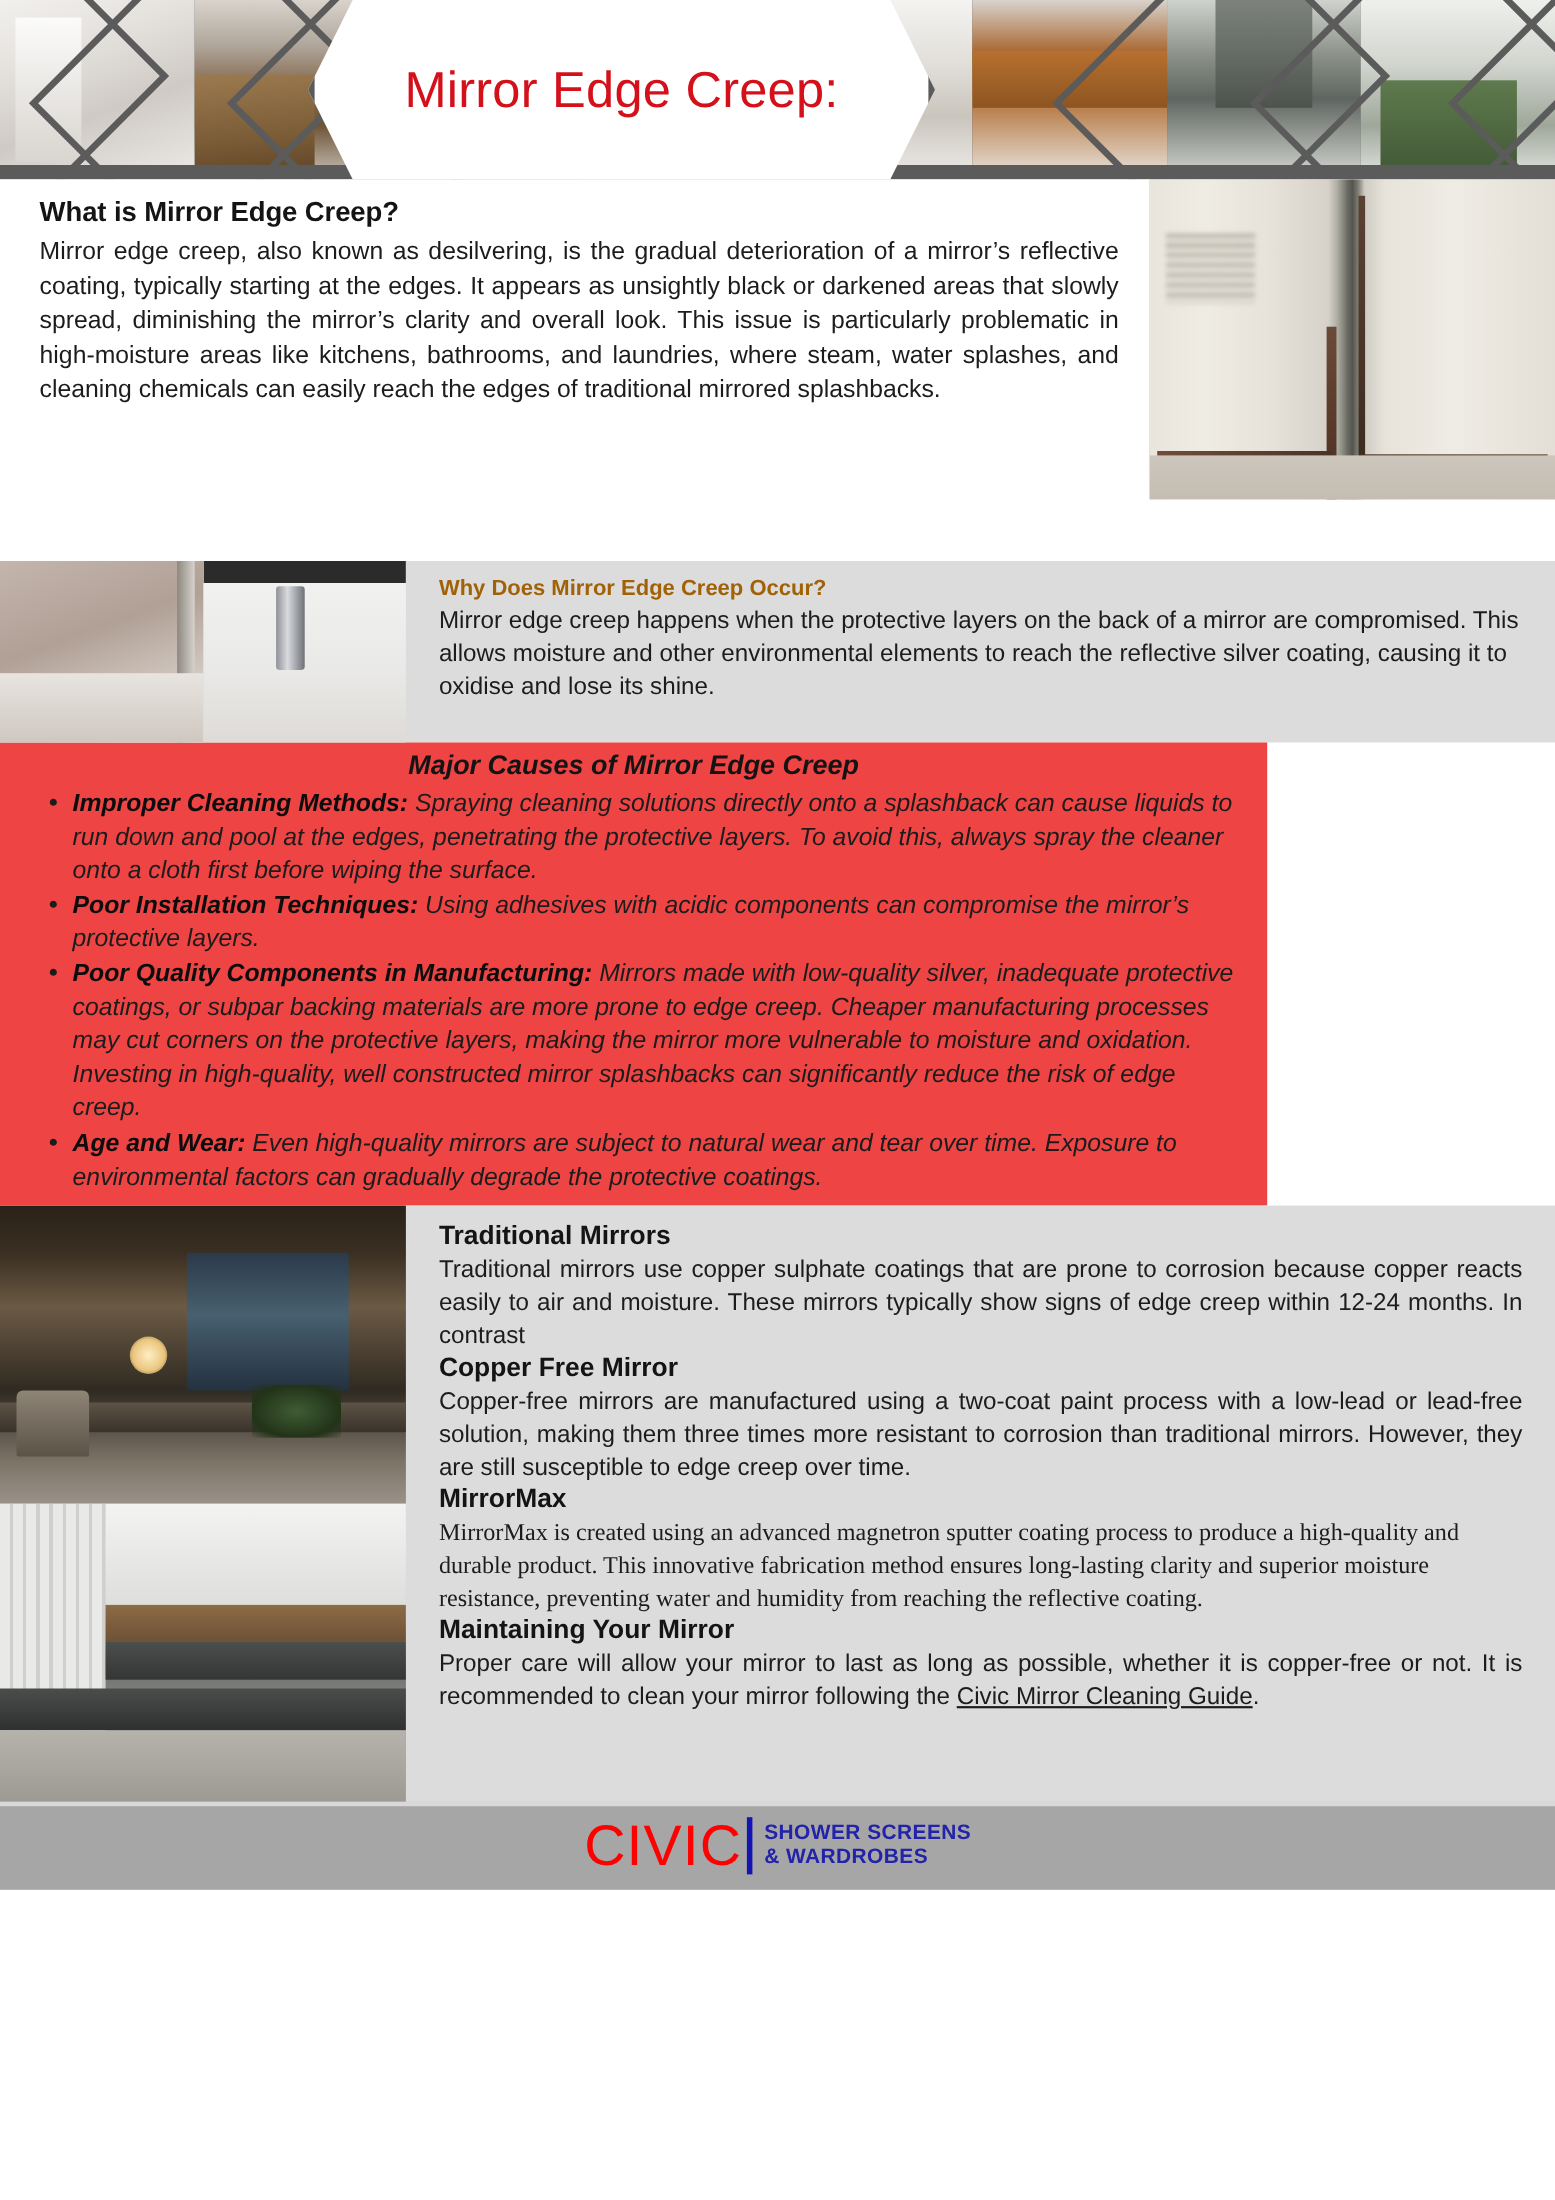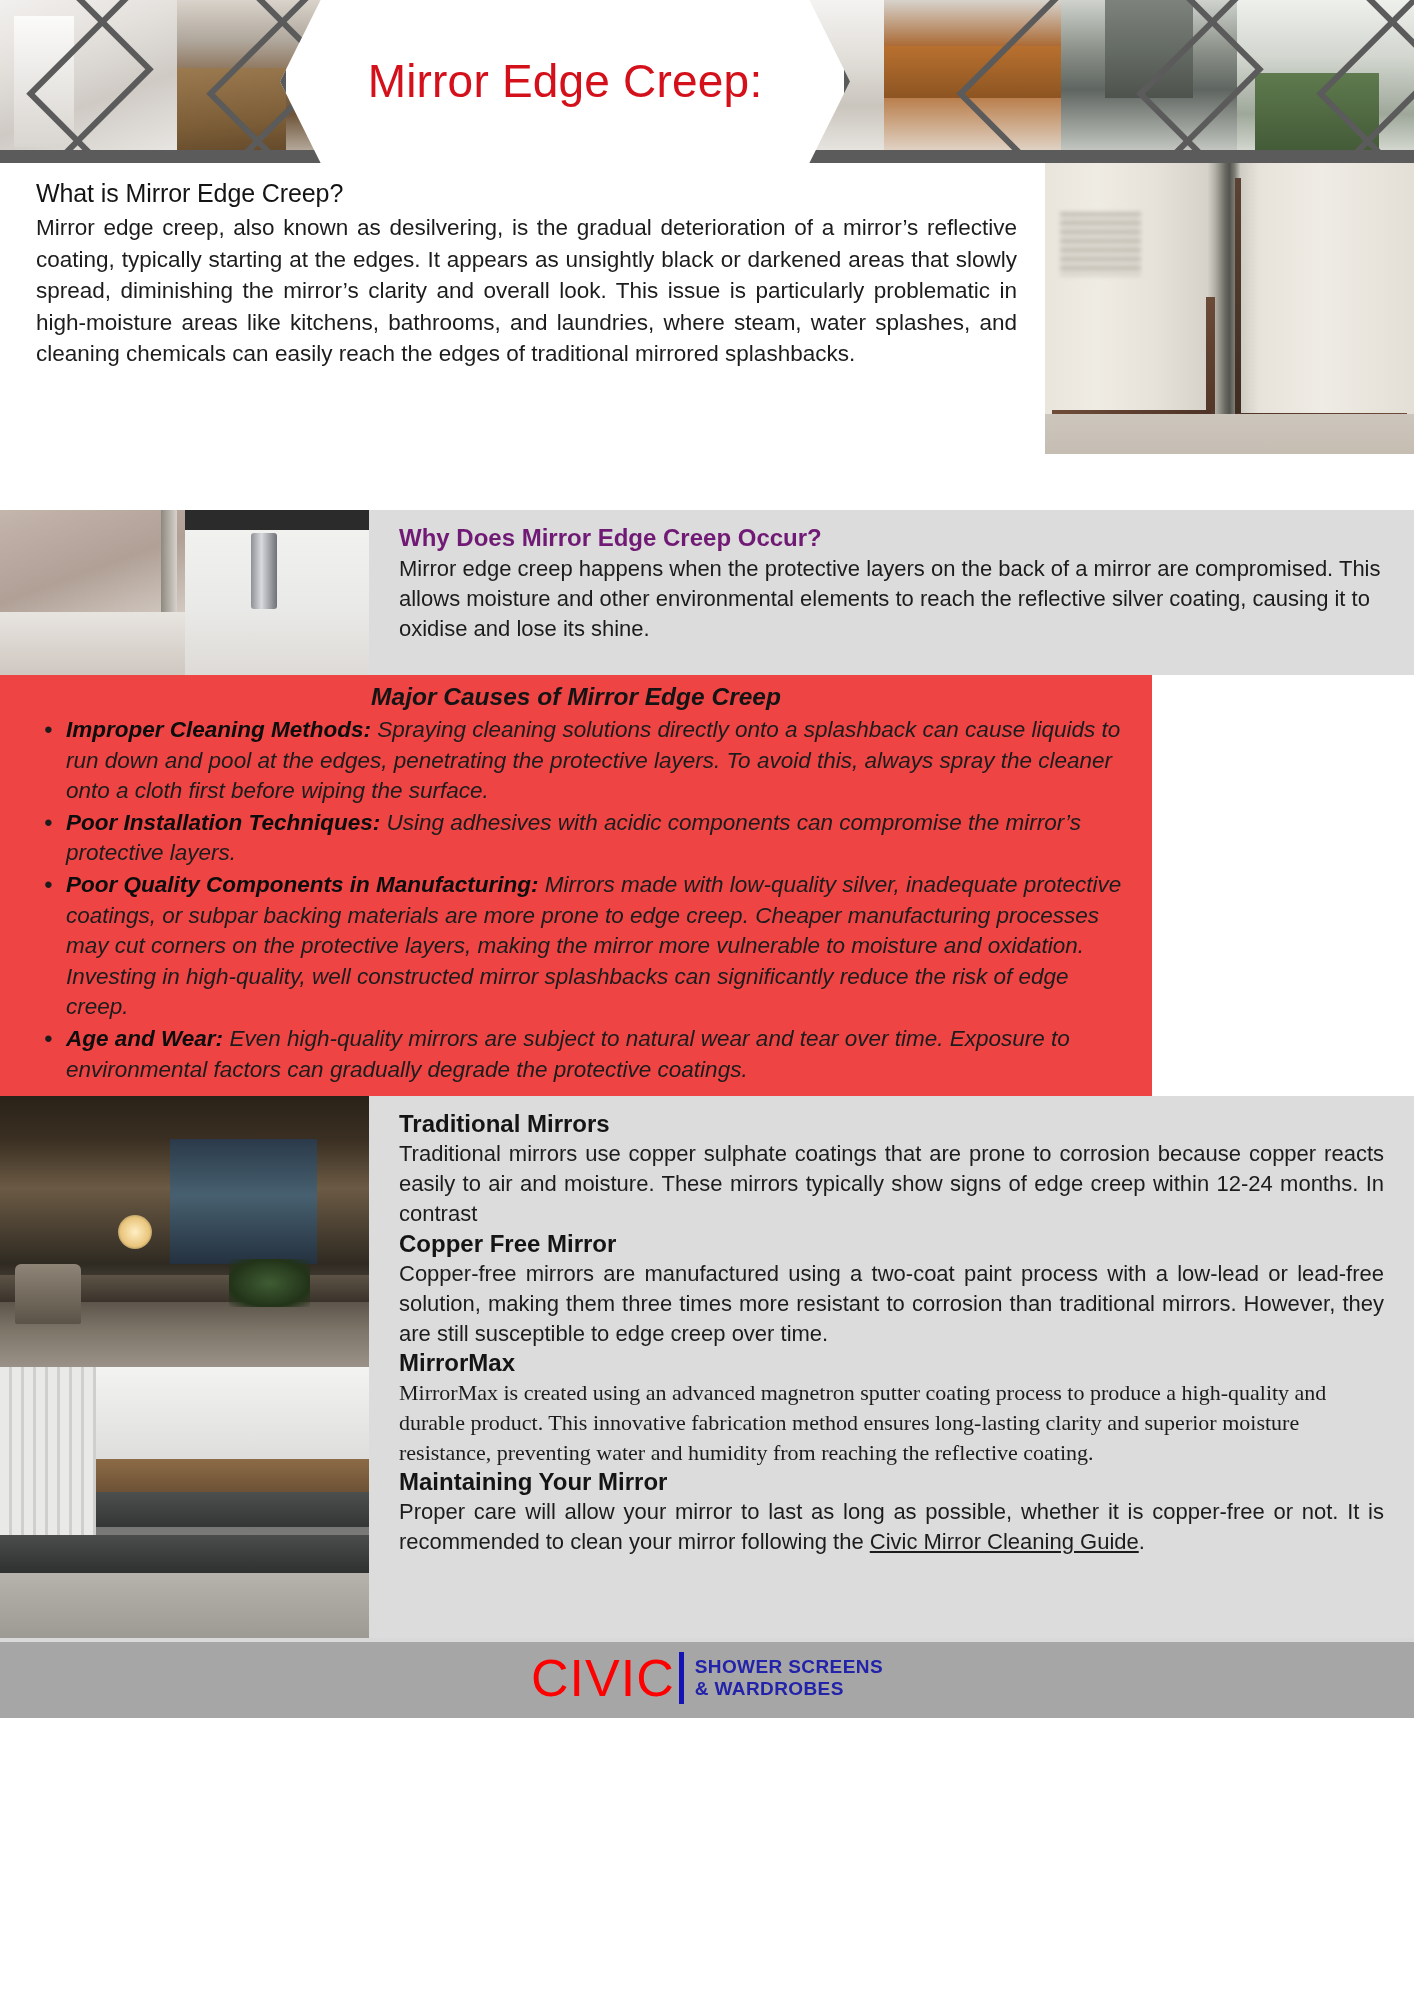--- a/index.html
+++ b/index.html
@@ -116,21 +116,21 @@
     width: 1414px;
     height: 347px;
     background: #ffffff;
   }
   .sec1-text {
     width: 1045px;
     padding: 16px 28px 0 36px;
   }
   .h2 {
     font-size: 25px;
-    font-weight: normal;
+    font-weight: bold;
     color: #141414;
     margin-bottom: 4px;
     letter-spacing: -0.1px;
   }
   .body {
     font-size: 22.5px;
     line-height: 1.40;
     color: #1c1c1c;
     text-align: justify;
   }
@@ -178,23 +178,23 @@
     background:linear-gradient(180deg,#e8e4df,#cfc8c1);}
   .sp1::before { content:""; position:absolute; right:4%; top:0; width:9%; height:100%;
     background:linear-gradient(90deg,#8d8880,#d7d2cb);}
   .sp2 { background: linear-gradient(180deg,#f3f3f1 0%,#e9e9e7 60%,#dedbd7 100%); }
   .sp2::after { content:""; position:absolute; left:36%; top:14%; width:14%; height:46%;
     background:linear-gradient(90deg,#8e9196,#d8dade 40%,#6e7177);border-radius:3px;}
   .sp2::before { content:""; position:absolute; left:0; top:0; width:100%; height:12%;
     background:#2b2b2b;}
   .sec2-text { flex:1; padding: 14px 30px 0 30px; }
   .h3 {
-    font-size: 24px;
+    font-size: 20px;
     font-weight: bold;
-    color: #701a75;
+    color: #a16207;
     margin-bottom: 2px;
   }
   .body-s {
     font-size: 22px;
     line-height: 1.37;
     color: #1c1c1c;
   }
 
   
   .sec3 { width:1152px; background:#ef4444; padding: 8px 22px 10px 22px; font-style: italic; }

